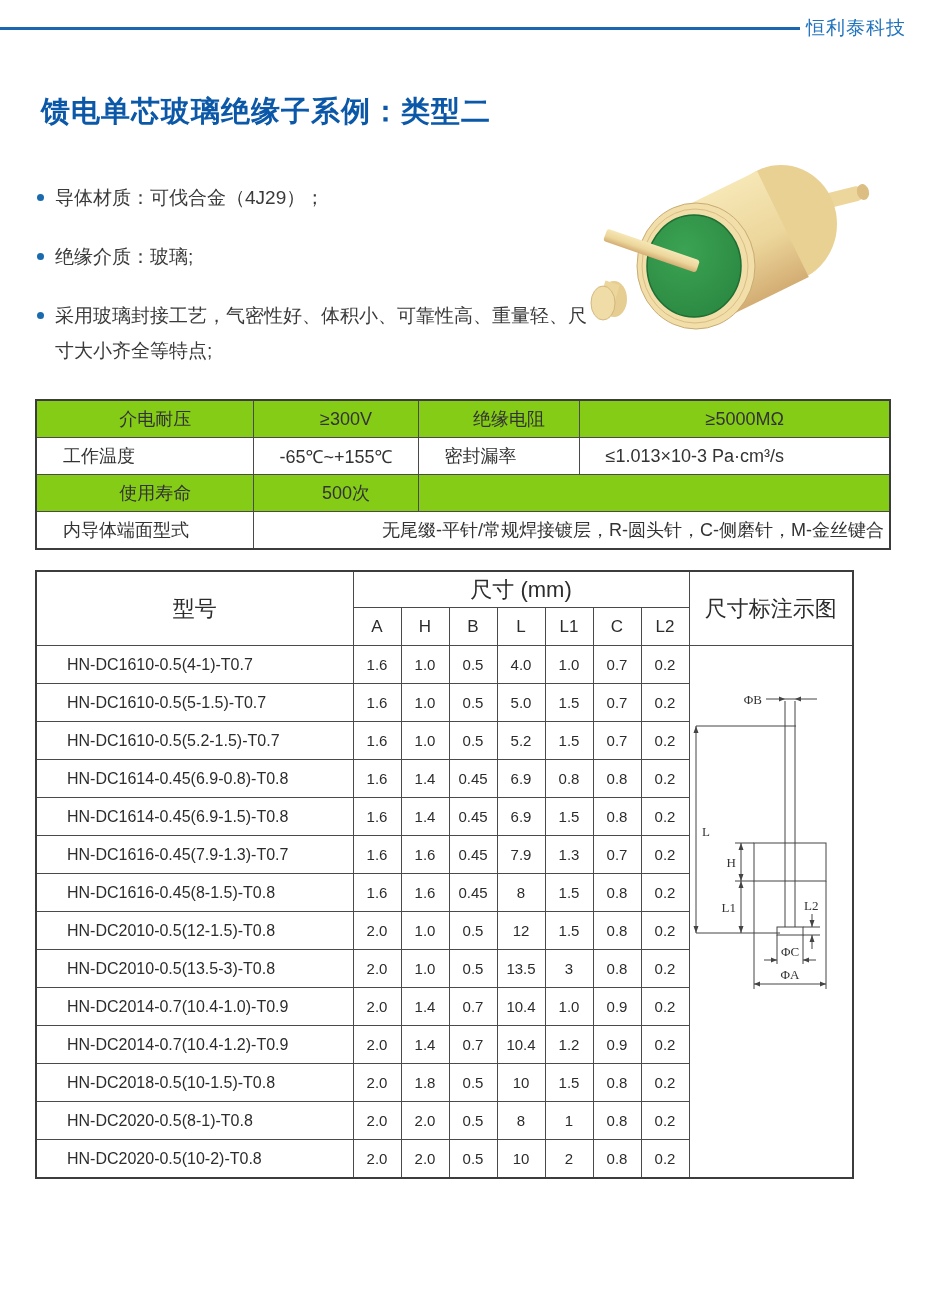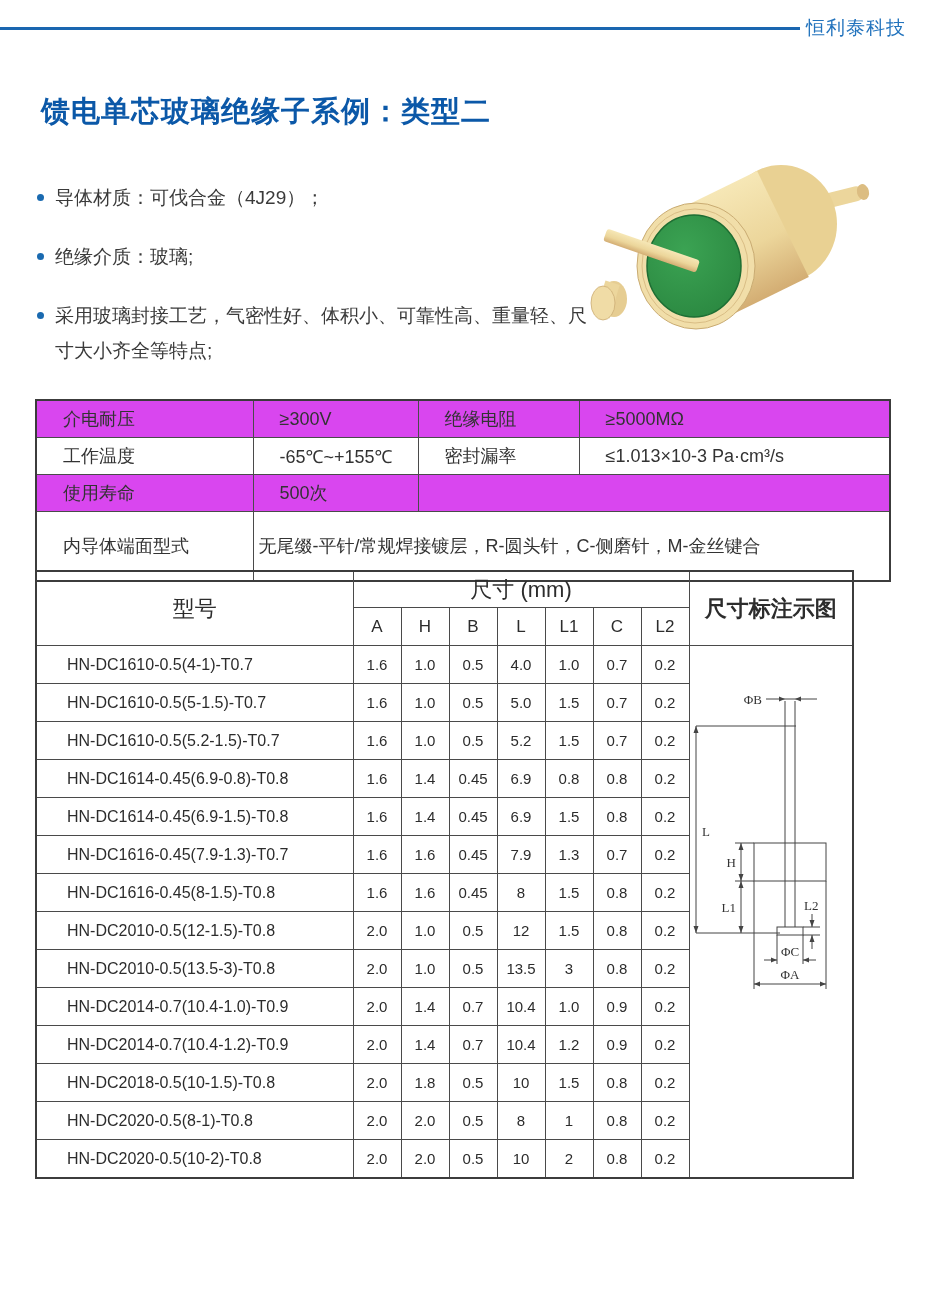--- a/index.html
+++ b/index.html
@@ -14,28 +14,28 @@
   .title { position:absolute; top:92px; left:41px; font-size:29px; font-weight:bold; color:#0b58a8; letter-spacing:1px; }
   
   .features { position:absolute; top:156px; left:37px; width:552px; list-style:none; margin:0; padding:0; }
   .features li { display:flex; font-size:19px; line-height:35px; color:#3a3a3a;margin-top:24px; }
   .features .dot { flex:0 0 auto; width:7px; height:7px; border-radius:50%; background:#1a6ab0; margin:14px 11px 0 0; }
   
   .photo { position:absolute; top:160px; left:578px; width:315px; height:200px; }
   
   table.spec { position:absolute; top:399px; left:35px; width:854px; border-collapse:collapse; table-layout:fixed; border:2px solid #3c3c3c; }
   table.spec td { border:1px solid #4a4a4a; height:36px; padding:0 5px 0 26px; font-size:18px; vertical-align:middle; color:#333; }
-  table.spec td.blue { background:#d946ef; }
-  table.spec td.ctr { text-align:left; padding:16px 5px; }
+  table.spec td.blue { background:#84cc16;text-align:center; }
+  table.spec td.ctr { text-align:right; padding:0 5px; }
   
   table.dims { position:absolute; top:570px; left:35px; width:817px; border-collapse:collapse; table-layout:fixed; border:2px solid #3c3c3c; }
   table.dims th, table.dims td { border:1px solid #4a4a4a; text-align:center; vertical-align:middle; font-weight:normal; color:#2c2c2c; }
   table.dims tr.h1 th { height:33px; font-size:22px; }
   table.dims tr.h2 th { height:35px; font-size:17px; }
-  table.dims th.small { font-size:15px;font-weight:bold; }
+  table.dims th.small { font-size:15px; }
   table.dims td { height:35px; font-size:15px; }
   table.dims td.model { text-align:left; padding-left:30px; font-size:16px; }
   table.dims td.diagram { padding:0; vertical-align:top; }
   .diagram svg { display:block; }
   
   .page-num { position:absolute; top:1261px; left:818px; font-size:21px; color:#333;text-align:right; }
   .foot-light { position:absolute; top:1264px; left:854px; width:20px; height:23px; background:#a8d3ee; }
   .foot-dark { position:absolute; top:1264px; left:876px; width:49px; height:23px; background:#1257a5; }
 </style>
 </head>

